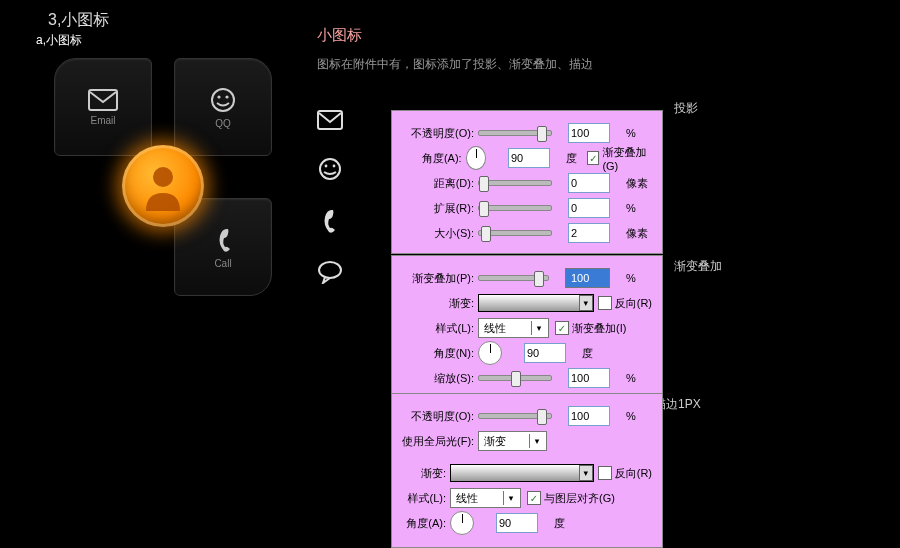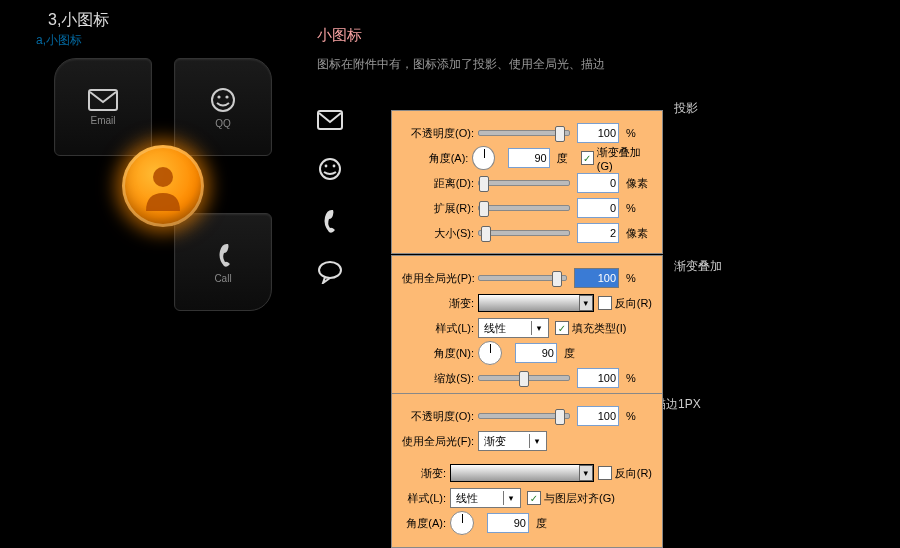--- a/index.html
+++ b/index.html
@@ -1,37 +1,37 @@
 <!DOCTYPE html>
 <html><head>
 <meta charset="utf-8">
 <style>
   body{margin:0;background:#000;font-family:"Microsoft YaHei",Arial,sans-serif;color:#fff;font-size:12px;width:900px;height:548px;overflow:hidden;position:relative}
   .hdr{position:absolute;left:48px;top:10px;font-size:16px;color:#ddd}
-  .sub{position:absolute;left:36px;top:32px;font-size:12px;color:#0369a1}
+  .sub{position:absolute;left:36px;top:32px;font-size:12px;color:#ffffff}
   .pad{position:absolute;left:54px;top:58px;width:220px;height:255px}
   .tile{position:absolute;width:96px;height:96px;background:linear-gradient(#1b1b1b,#0c0c0c);border:1px solid #333;box-shadow:0 2px 4px #000,inset 0 1px 2px rgba(255,255,255,.08);display:flex;flex-direction:column;align-items:center;justify-content:center;color:#aaa}
   .tile.tl{top:0;left:0;border-radius:22px 6px 6px 6px}
   .tile.tr{top:0;left:120px;border-radius:6px 22px 6px 6px}
   .tile.bl{top:158px;left:0;border-radius:6px 6px 6px 22px}
-  .tile.br{top:155px;left:120px;border-radius:6px 6px 22px 6px}
+  .tile.br{top:140px;left:120px;border-radius:6px 6px 22px 6px}
   .tile .lbl{font-size:10px;margin-top:4px;color:#888}
   .avatar{position:absolute;left:68px;top:87px;width:82px;height:82px;border-radius:50%;background:radial-gradient(circle at 40% 35%,#ffbb33,#ff8a00 60%,#b35600);box-shadow:0 0 18px 6px rgba(255,140,0,.6),inset 0 0 0 3px rgba(255,220,150,.4),inset 0 -8px 14px rgba(0,0,0,.3);display:flex;align-items:center;justify-content:center}
   .title{position:absolute;left:317px;top:26px;font-size:15px;color:#fca5a5}
   .desc{position:absolute;left:317px;top:56px;font-size:12px;color:#999}
   .icol{position:absolute;left:317px;top:110px;display:flex;flex-direction:column;gap:26px;color:#ddd}
-  .panel{position:absolute;background:#fdba74;color:#000;border:1px solid #888;font-size:11px;padding:8px 10px 6px 10px;box-sizing:border-box}
+  .panel{position:absolute;background:#f0abfc;color:#000;border:1px solid #888;font-size:11px;padding:8px 10px 6px 10px;box-sizing:border-box}
   .p1{left:391px;top:110px;width:272px}
   .p2{left:391px;top:255px;width:272px}
   .p3{left:391px;top:393px;width:272px;height:155px}
   .row{display:flex;align-items:center;margin:3px 0;height:22px}
   .lab{width:72px;text-align:right;padding-right:4px;white-space:nowrap}
   .sld{flex:1;height:4px;background:#bbb;border:1px solid #888;border-radius:2px;position:relative;min-width:60px}
   .sld .th{position:absolute;top:-5px;right:4px;width:8px;height:14px;background:#eee;border:1px solid #666;border-radius:2px}
-  .num{width:36px;height:16px;border:1px solid #7a9fcf;background:#fff;text-align:right;margin:0 7px;font-size:11px}
+  .num{width:36px;height:16px;border:1px solid #7a9fcf;background:#fff;text-align:left;margin:0 16px;font-size:11px}
   .num.sel{background:#3a7bd5;color:#fff}
   .unit{width:26px}
   .dial{width:22px;height:22px;border:1px solid #888;border-radius:50%;background:#fff;position:relative;margin-right:6px}
   .dial::after{content:"";position:absolute;left:50%;top:2px;width:1px;height:9px;background:#000}
   .chk{width:12px;height:12px;border:1px solid #666;background:#fff;display:inline-flex;align-items:center;justify-content:center;margin-right:3px;font-size:10px;color:#2a7e2a}
   .sel{height:18px;border:1px solid #777;background:#fff;display:flex;align-items:center;justify-content:space-between;padding:0 2px 0 5px}
   .sel .ar{width:14px;height:14px;border-left:1px solid #777;display:flex;align-items:center;justify-content:center;font-size:9px}
   .grad{flex:1;height:16px;margin-right:4px;border:1px solid #000;background:linear-gradient(#fff,#999);display:flex;align-items:center;justify-content:flex-end}
   .grad .ar{width:12px;height:14px;border:1px solid #666;background:#ddd;display:flex;align-items:center;justify-content:center;font-size:9px}
   .tag{position:absolute;color:#ccc;font-size:12px}
@@ -68,21 +68,21 @@
   </div>
   <div class="avatar">
     <svg width="46" height="50">
         <circle cx="23" cy="16" r="10" fill="rgba(180,80,0,.9)"></circle>
         <path d="M6 50 Q6 32 23 32 Q40 32 40 50 Z" fill="rgba(180,80,0,.9)"></path>
       </svg>
   </div>
 </div>
 
 <div class="title">小图标</div>
-<div class="desc">图标在附件中有，图标添加了投影、使用全局光、描边</div>
+<div class="desc">图标在附件中有，图标添加了投影、渐变叠加、描边</div>
 
 <div class="icol">
   <svg width="26" height="20">
       <rect x="1" y="1" width="24" height="18" rx="2" fill="none" stroke="#ddd" stroke-width="2"></rect>
       <path d="M2 3 L13 12 L24 3" fill="none" stroke="#ddd" stroke-width="2"></path>
     </svg>
   <svg width="26" height="26">
       <circle cx="13" cy="13" r="10" fill="none" stroke="#ddd" stroke-width="2"></circle>
       <circle cx="9" cy="10" r="1.4" fill="#ddd"></circle>
       <circle cx="17" cy="10" r="1.4" fill="#ddd"></circle>
@@ -139,21 +139,21 @@
       <div class="sld">
         <div class="th" style="right:auto;left:2px"></div>
       </div>
       <input class="num" value="2" style="">
       <span class="unit">像素</span>
     </div>
 </div>
 
 <div class="panel p2">
   <div class="row">
-      <span class="lab">使用全局光(P):</span>
+      <span class="lab">渐变叠加(P):</span>
       <div class="sld">
         <div class="th"></div>
       </div>
       <input class="num sel" value="100" style="">
       <span class="unit">%</span>
     </div>
   <div class="row">
       <span class="lab">渐变:</span>
       <div class="grad">
         <div class="ar">▾</div>
@@ -162,21 +162,21 @@
       <span>反向(R)</span>
     </div>
   <div class="row">
       <span class="lab">样式(L):</span>
       <div class="sel" style="width:62px">
         <span>线性</span>
         <span class="ar">▾</span>
       </div>
       <span style="width:6px"></span>
       <span class="chk">✓</span>
-      <span>填充类型(I)</span>
+      <span>渐变叠加(I)</span>
     </div>
   <div class="row">
       <span class="lab">角度(N):</span>
       <div class="dial"></div>
       <input class="num" value="90" style="">
       <span class="unit">度</span>
     </div>
   <div class="row">
       <span class="lab">缩放(S):</span>
       <div class="sld">

